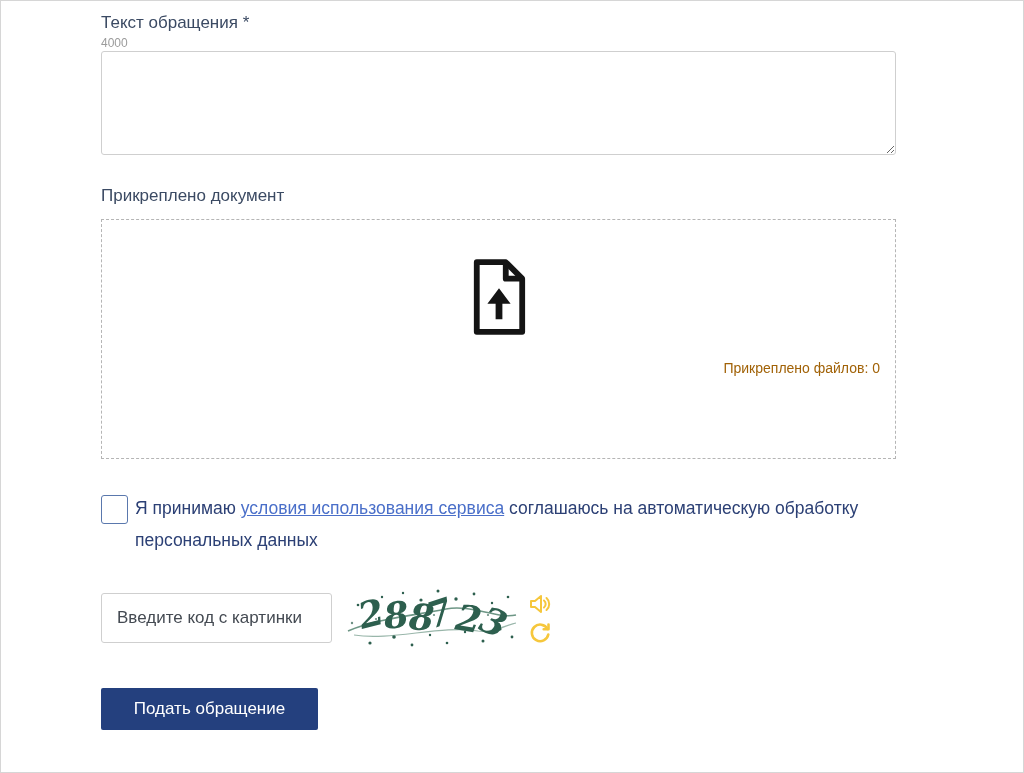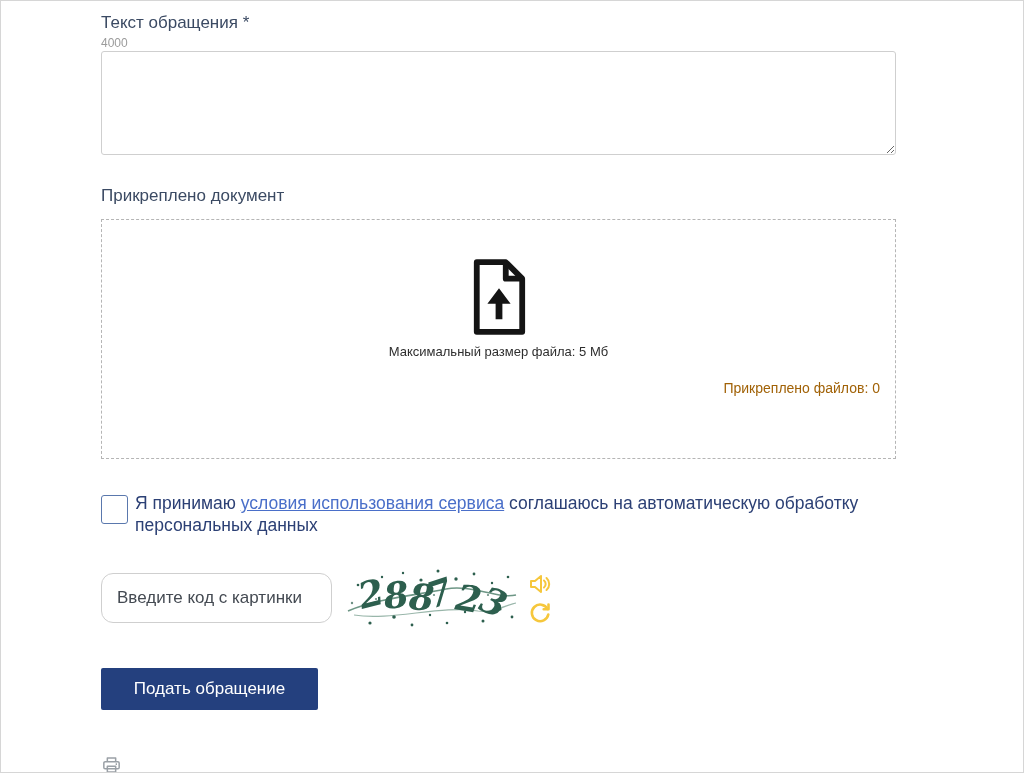--- a/index.html
+++ b/index.html
@@ -37,27 +37,27 @@
   .dz-icon { display:inline-block; }
   .dz-title { font-size:17px; color:#222; margin-top:6px; }
   .dz-hint { font-size:13px; color:#2e2e2e; line-height:17px; margin-top:3px; }
   .dz-count { text-align:right; padding-right:15px; font-size:14px; color:#a16207; margin-top:20px; }
 
   .agreement { margin-top:33px; display:flex; align-items:flex-start; }
   .checkbox {
     width:27px; height:29px; border:1px solid #5a78ad; border-radius:3px;
     background:#fff; flex:none; margin-top:3px; cursor:pointer;
   }
-  .agreement-text { margin-left:7px; color:#2c4075; font-size:17.5px; line-height:22px; }
+  .agreement-text { margin-left:7px; color:#2c4075; font-size:17.5px; line-height:32px; }
   .agreement-text a { color:#4a6fc9; text-decoration:underline; cursor:pointer; }
 
   .captcha-row { margin-top:29px; display:flex; align-items:center; }
   .captcha-input {
     width:231px; height:50px;
-    border:1px solid #cfcfcf; border-radius:12px;
+    border:1px solid #cfcfcf; border-radius:3px;
     font-family:"Liberation Sans", sans-serif; font-size:17px; color:#333;
     padding:0 15px; outline:none;
   }
   .captcha-input::placeholder { color:#444a52; opacity:1; }
   .captcha-img { margin-left:14px; width:172px; height:66px; }
   .captcha-icons { margin-left:10px; display:flex; flex-direction:column; align-items:center; gap:5px; }
   .captcha-icons .ic { width:24px; height:24px; cursor:pointer; }
 
   .submit-btn {
     margin-top:37px;
@@ -84,21 +84,20 @@
     <div class="field-label attach-label">Прикреплено документ</div>
 
     <div class="dropzone">
       <span class="dz-icon">
         <svg width="58" height="78" viewBox="0 0 60 80">
           <path d="M7 4 h30 l17 17 v55 h-47 z" fill="none" stroke="#141414" stroke-width="6" stroke-linejoin="round"></path>
           <path d="M37 4 v17 h17" fill="none" stroke="#141414" stroke-width="6" stroke-linejoin="round"></path>
           <path d="M30 31 L42 47 H33.5 V63 H26.5 V47 H18 Z" fill="#141414"></path>
         </svg>
       </span>
-      <div class="dz-hint">Максимальный размер файла: 5 Мб</div>
       <div class="dz-count">Прикреплено файлов: 0</div>
     </div>
 
     <div class="agreement">
       <div class="checkbox"></div>
       <div class="agreement-text"><span>Я принимаю </span><a>условия использования сервиса</a><span> соглашаюсь на автоматическую обработку персональных данных</span></div>
     </div>
 
     <div class="captcha-row">
       <input class="captcha-input" type="text" placeholder="Введите код с картинки" style="">

